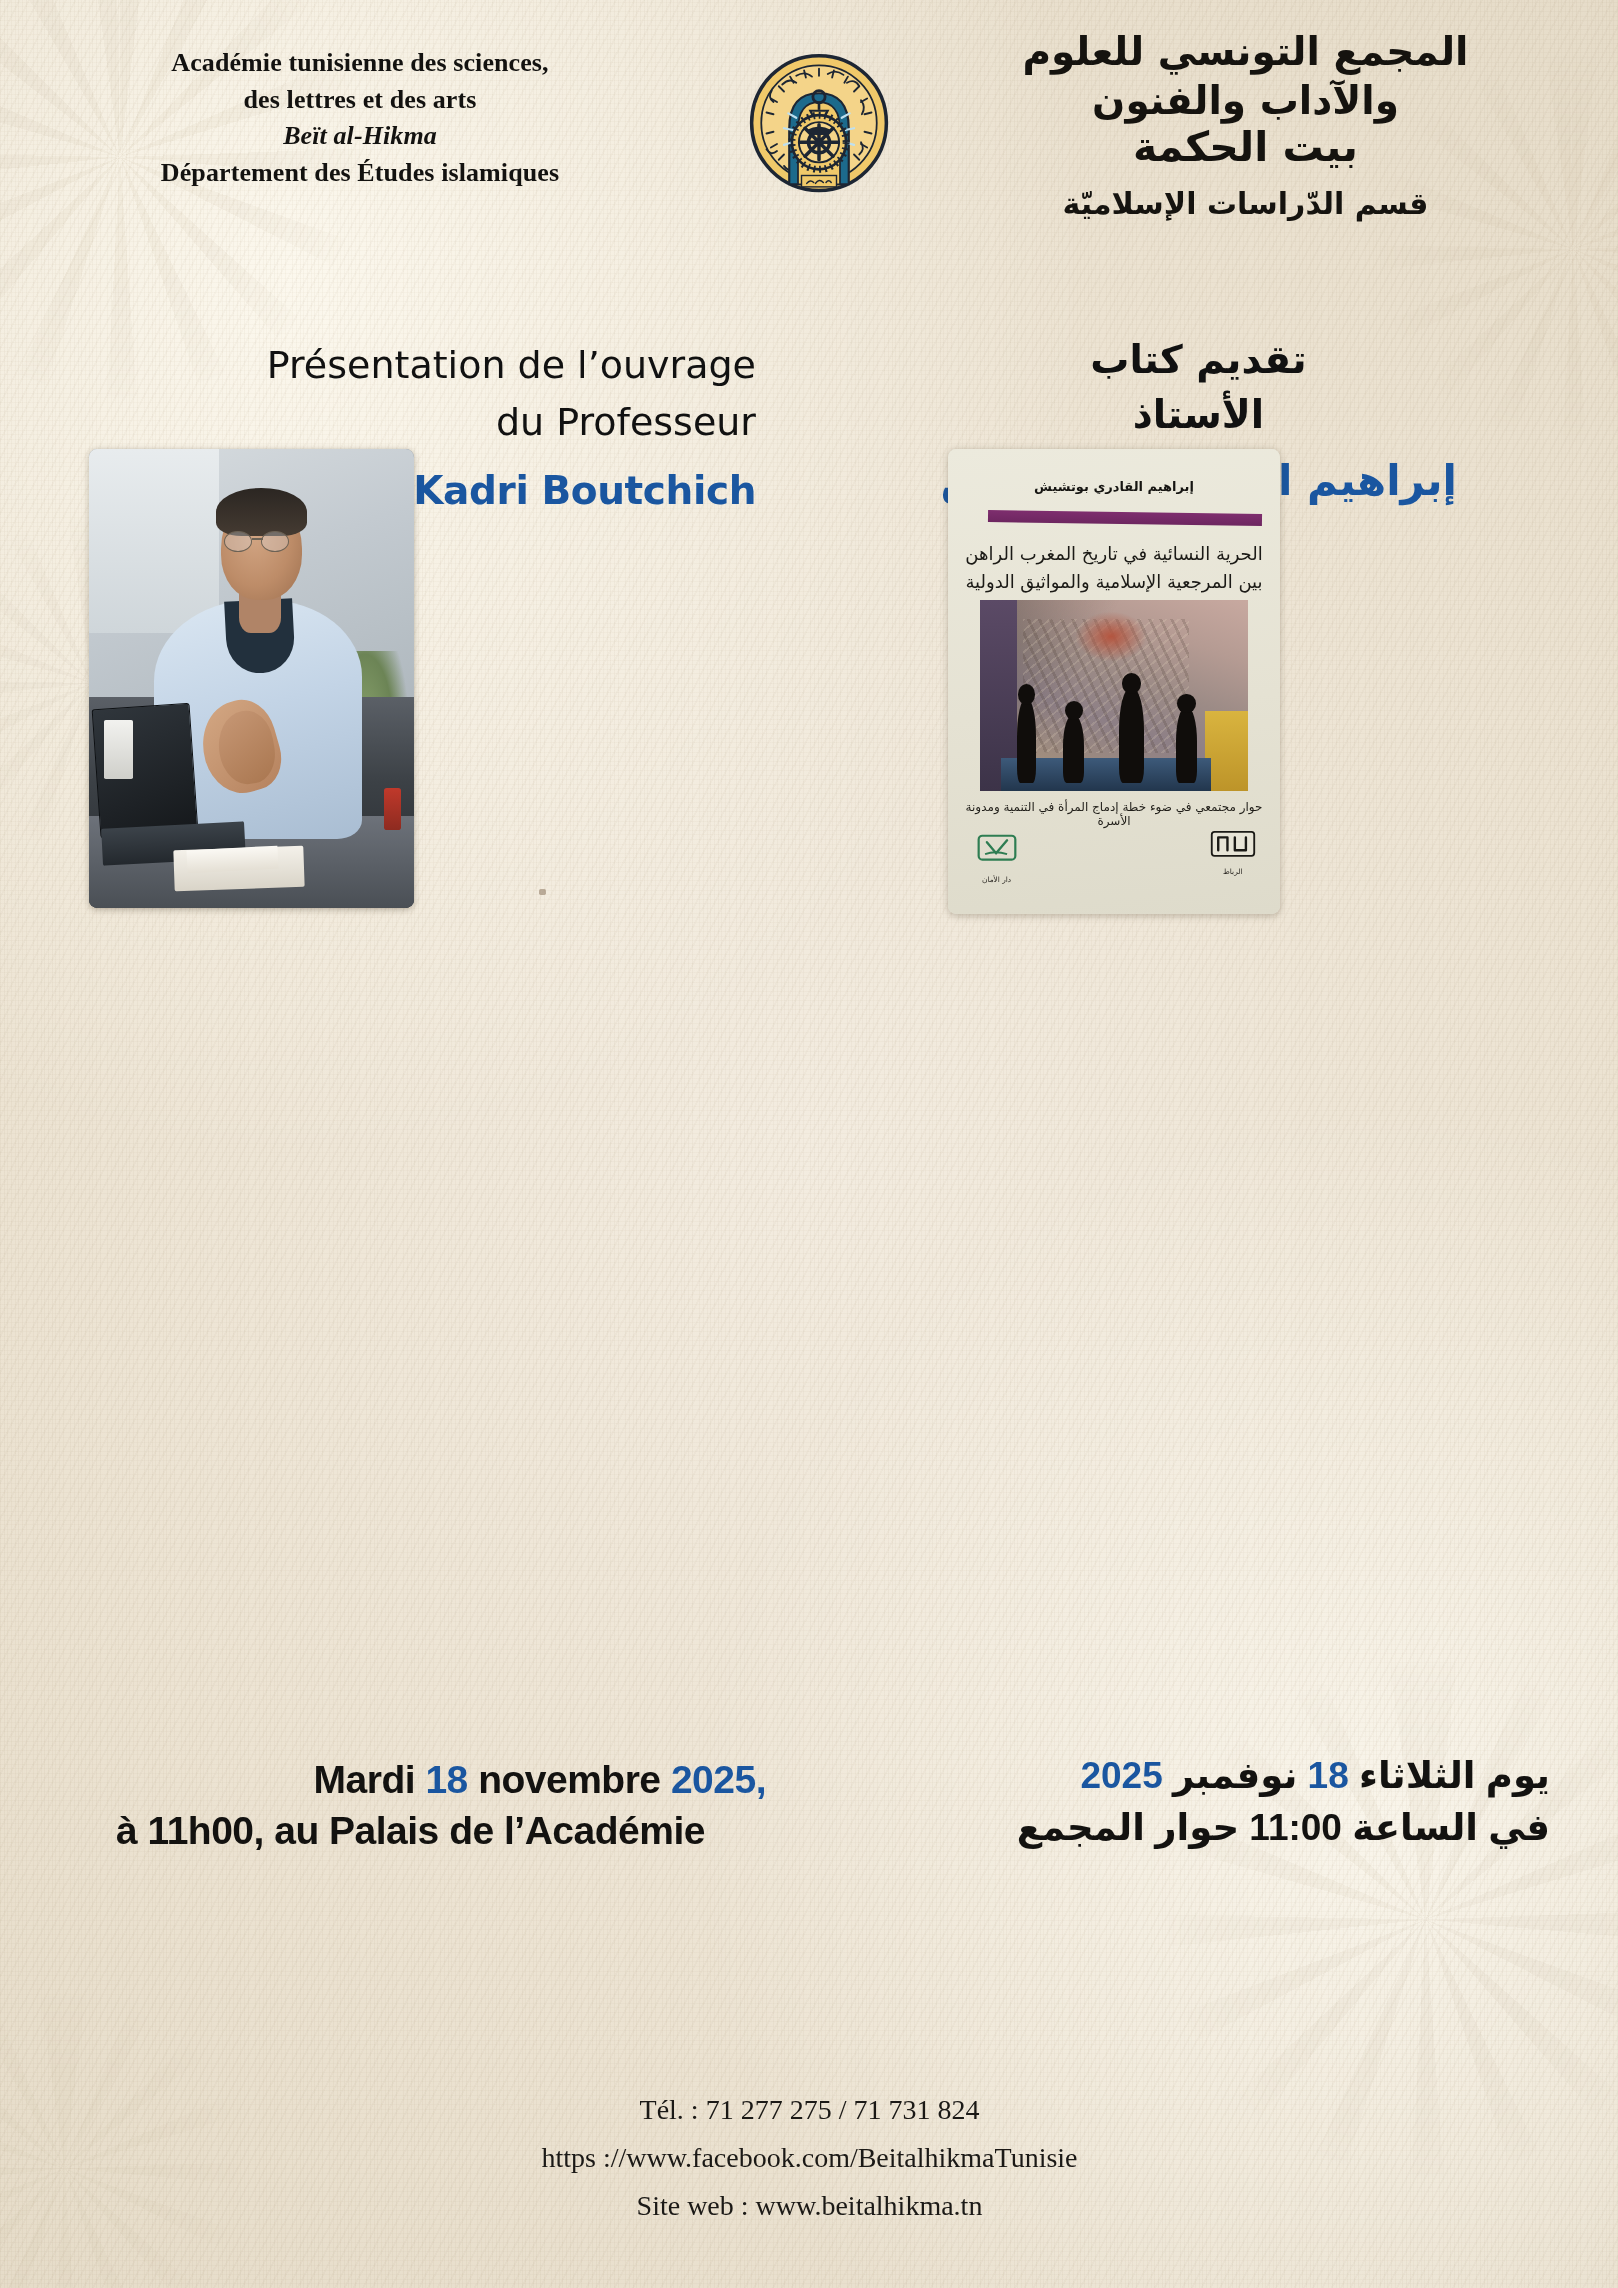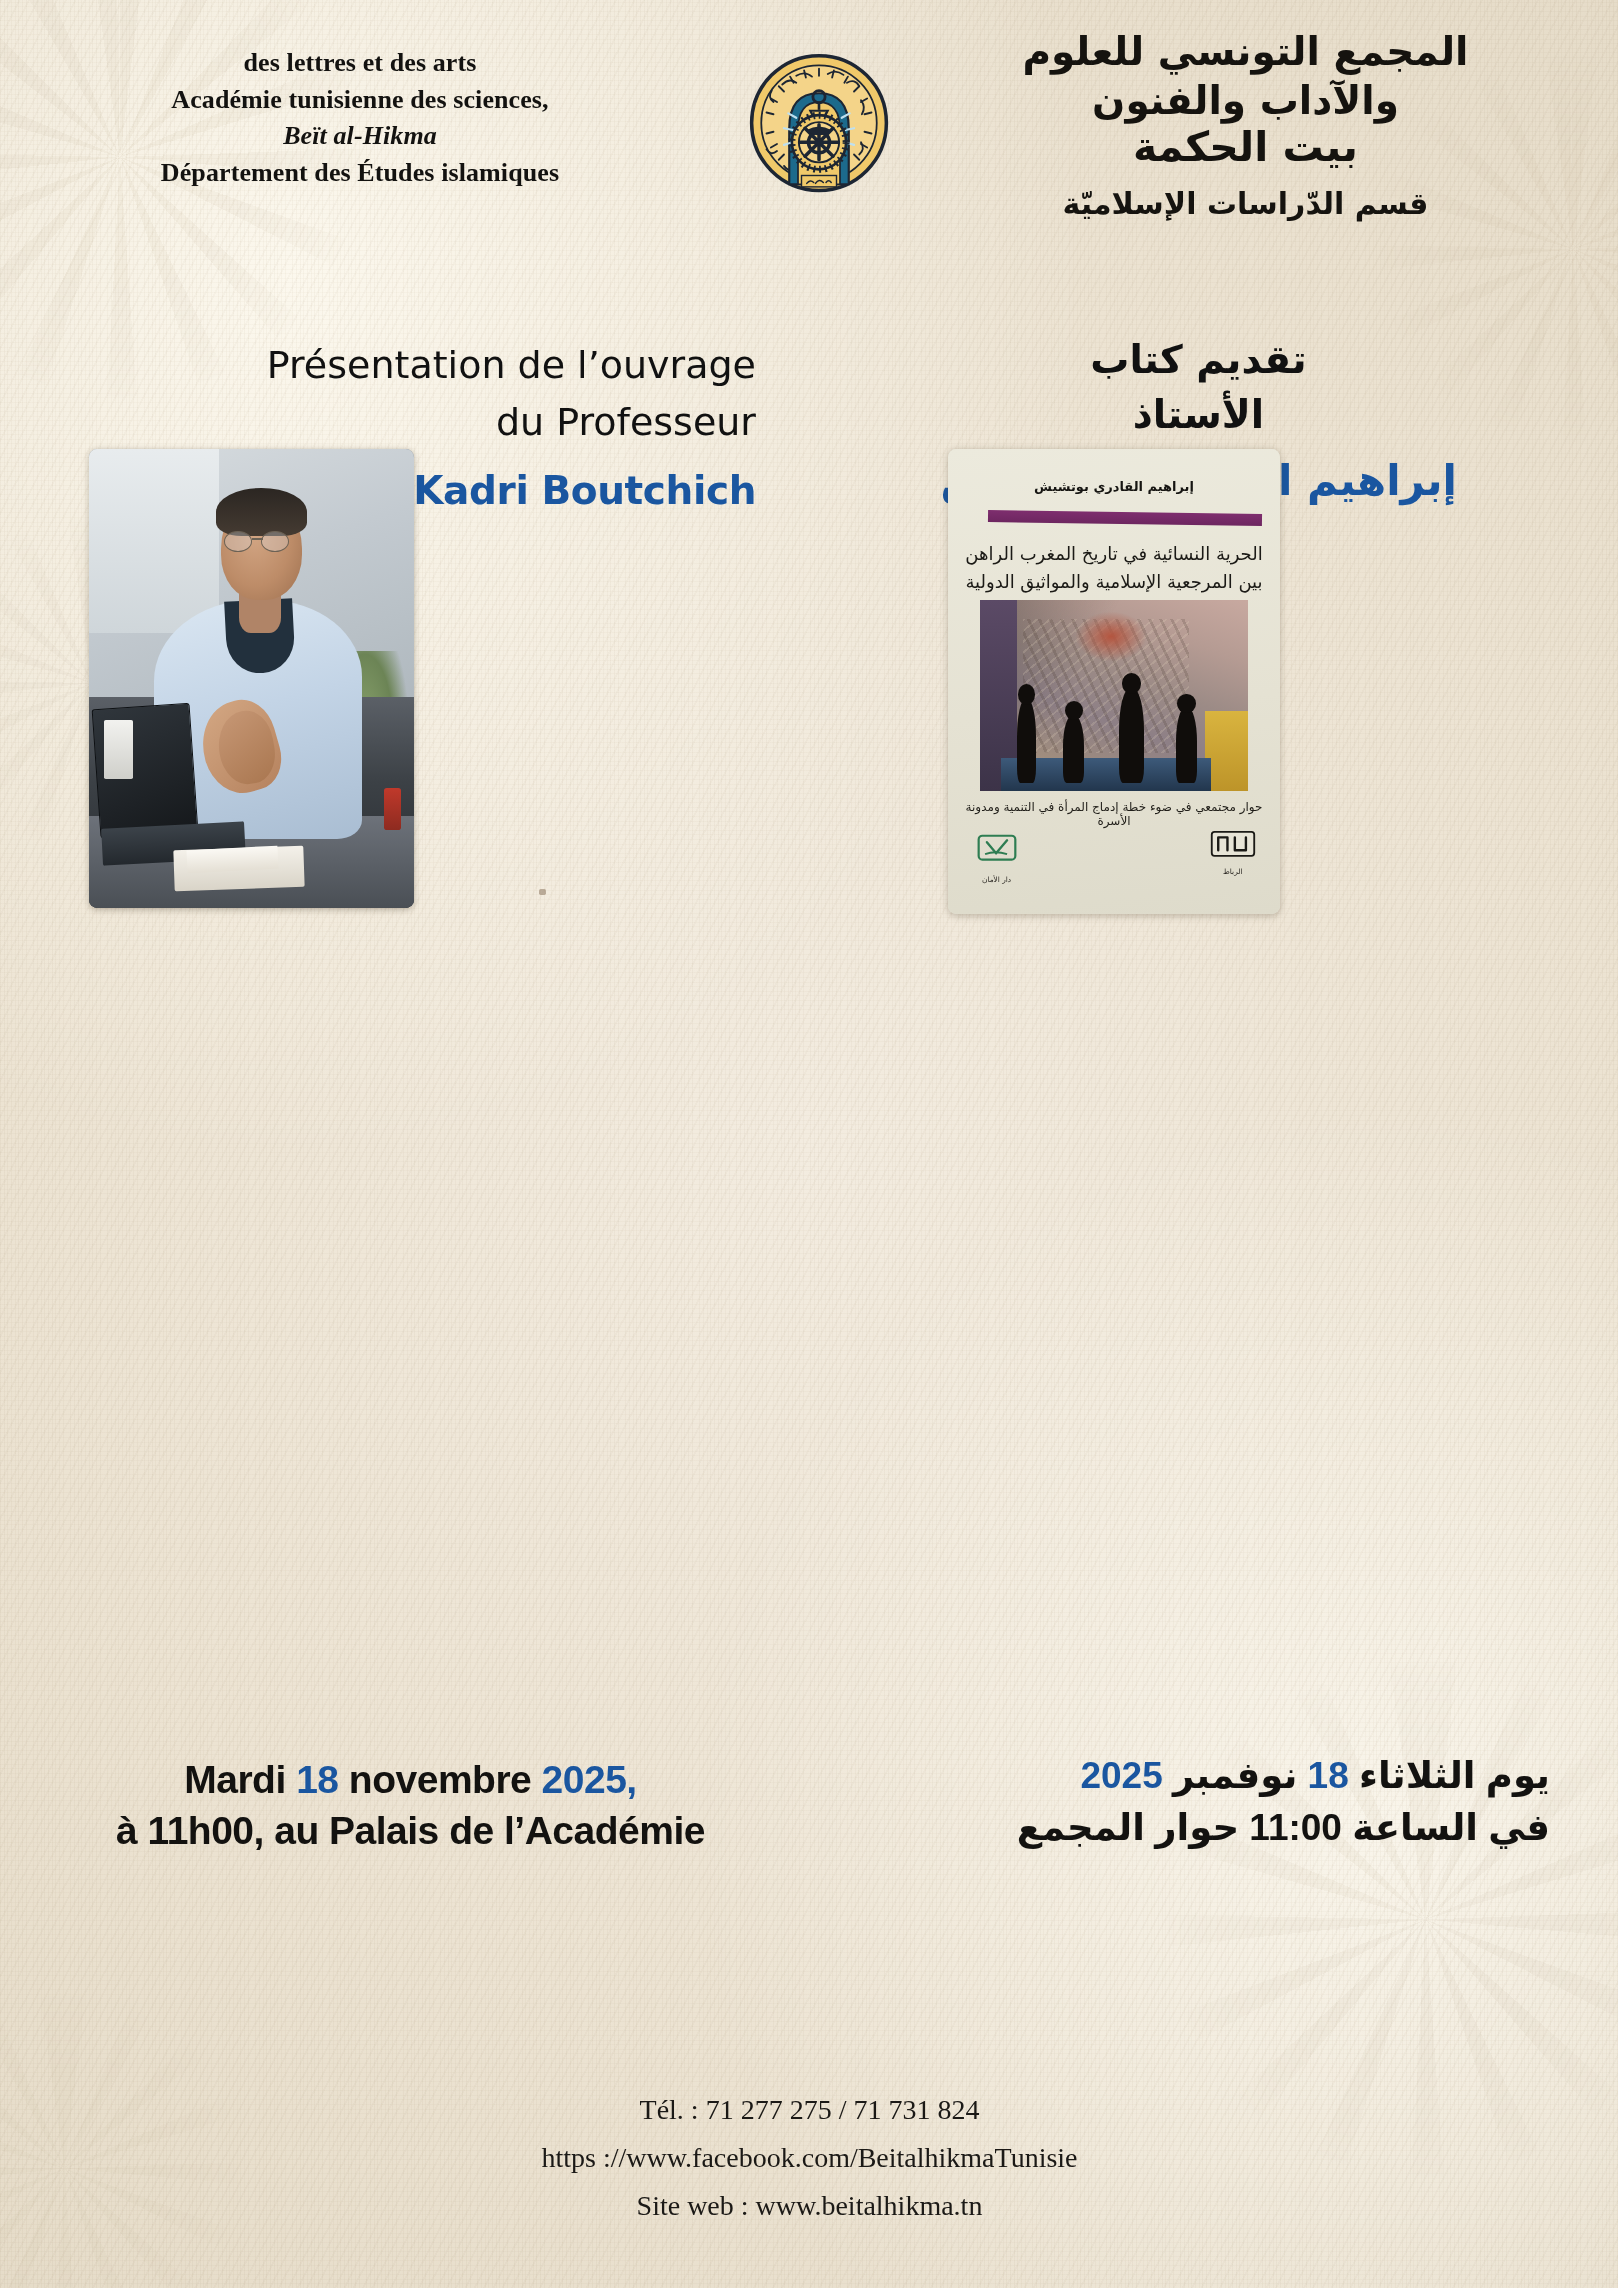--- a/index.html
+++ b/index.html
@@ -238,21 +238,21 @@
   
   #smudge { position:absolute; left:539px; top:889px; width:6.5px; height:5.5px;
     background: rgba(120,96,70,.45); border-radius:1.8px; }
 
   
   #date-fr {
     position: absolute; left: 55px; top: 1758px; width: 711px; text-align: center;
     font-family: "Liberation Sans", "DejaVu Sans", sans-serif;
     color: #131210;
   }
-  #date-fr .l1 { font-size: 39px; font-weight: bold; letter-spacing: -0.5px; white-space: nowrap; }
+  #date-fr .l1 { font-size: 39px; font-weight: bold; letter-spacing: -0.5px; white-space: nowrap; text-align: right; }
   #date-fr .l2 { font-size: 39px; font-weight: bold; letter-spacing: -0.5px; margin-top: 7.4px; white-space: nowrap; }
   #date-fr .hl { color: #1a56a0; }
   #date-fr .addr {
     margin-top: 22px; font-size: 22px; font-weight: normal; letter-spacing: -0.2px;
     font-family: "Liberation Serif", "DejaVu Serif", serif;
   }
 
   #date-ar {
     position: absolute; right: 69px; top: 1754px; width: 665px; text-align: right;
     direction: rtl;
@@ -283,22 +283,22 @@
   <div class="watermark" id="wm-ml"></div>
   <div class="watermark" id="wm-br"></div>
   <div class="watermark" id="wm-bl"></div>
 </div>
 
 <div id="page">
 
   <div id="header">
 
     <div id="header-fr">
+      <div>Académie tunisienne des sciences,</div>
       <div>des lettres et des arts</div>
-      <div>Académie tunisienne des sciences,</div>
       <div class="italic">Beït al-Hikma</div>
       <div>Département des Études islamiques</div>
     </div>
 
     <div id="logo">
       <svg viewBox="0 0 160 160" xmlns="http://www.w3.org/2000/svg" aria-hidden="true">
         <circle cx="80" cy="80" r="77" fill="#f0c96a" stroke="#1d2633" stroke-width="4"></circle>
         <circle cx="80" cy="80" r="66" fill="#f4d489" stroke="#1d2633" stroke-width="2"></circle>
 
         <g stroke="#1d2633" stroke-width="2.1" fill="none" stroke-linecap="round">

